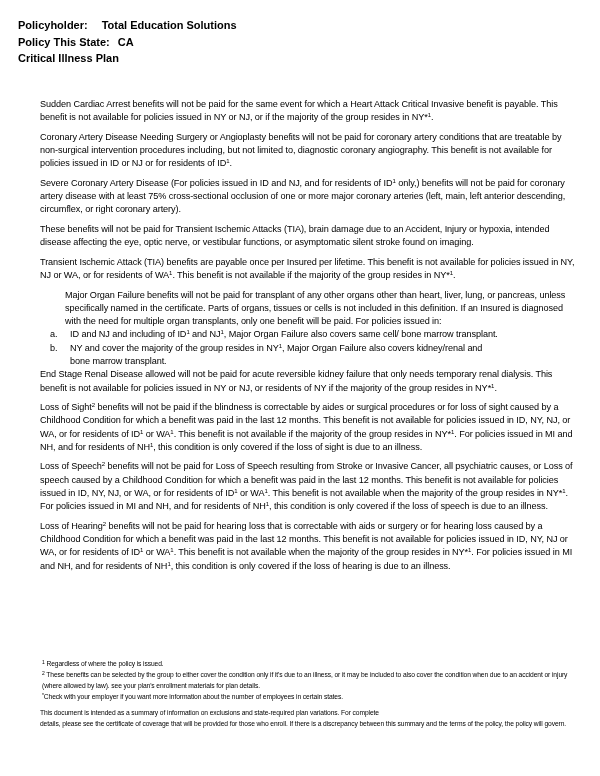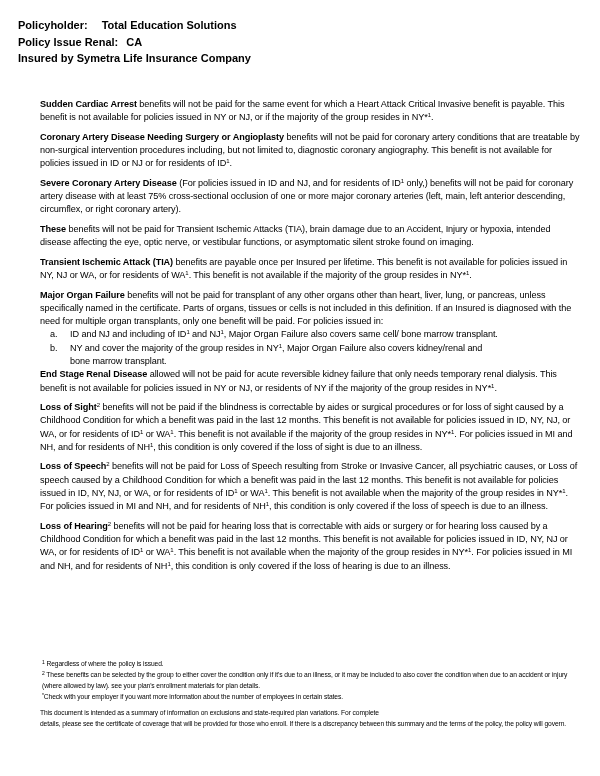--- a/index.html
+++ b/index.html
@@ -11,22 +11,22 @@
     position: absolute; left: 18px; top: 17px;
     font-size: 11px; font-weight: bold; line-height: 16.6px;
   }
   .header .gap { display: inline-block; width: 14px; }
   .header .gap2 { display: inline-block; width: 8px; }
   .content {
     position: absolute; left: 40px; top: 98px; width: 540px;
     font-size: 9.15px; line-height: 13.3px; letter-spacing: -0.08px;
   }
   .para { margin: 0 0 6.2px 0; }
-  .para.tight { margin-bottom: 0; }
-  .para b { font-weight: bold; }
+  .para.tight { margin-bottom: 0; margin-left: 25px; }
+  .para b { font-weight: normal; }
   sup { font-size: 6px; line-height: 0; vertical-align: 3.5px; }
   .list { margin: 0 0 0 0; padding: 0; list-style: none; }
   .list li { position: relative; padding-left: 30px; }
   .list li .marker { position: absolute; left: 10px; top: 0; }
   .list li.li-b { width: 420px; }
   .footnotes {
     position: absolute; left: 42px; top: 658px; width: 540px;
     font-size: 6.7px; line-height: 11px; letter-spacing: -0.1px;
   }
   .footnotes sup { font-size: 5px; vertical-align: 2.5px; }
@@ -36,23 +36,23 @@
   }
 </style>
 </head>
 <body>
 
 <div class="header">
   <div>
     <span>Policyholder:</span><span class="gap"></span><span>Total Education Solutions</span>
   </div>
   <div>
-    <span>Policy Issue Renal:</span><span class="gap2"></span><span>CA</span>
+    <span>Policy This State:</span><span class="gap2"></span><span>CA</span>
   </div>
-  <div>Insured by Symetra Life Insurance Company</div>
+  <div>Critical Illness Plan</div>
 </div>
 
 <div class="content">
 
   <p class="para"><b>Sudden Cardiac Arrest</b><span> benefits will not be paid for the same event for which a Heart Attack Critical Invasive benefit is payable. This benefit is not available for policies issued in NY or NJ, or if the majority of the group resides in NY*</span><sup>1</sup><span>.</span></p>
 
   <p class="para"><b>Coronary Artery Disease Needing Surgery or Angioplasty</b><span> benefits will not be paid for coronary artery conditions that are treatable by non-surgical intervention procedures including, but not limited to, diagnostic coronary angiography. This benefit is not available for policies issued in ID or NJ or for residents of ID</span><sup>1</sup><span>.</span></p>
 
   <p class="para"><b>Severe Coronary Artery Disease</b><span> (For policies issued in ID and NJ, and for residents of ID</span><sup>1</sup><span> only,) benefits will not be paid for coronary artery disease with at least 75% cross-sectional occlusion of one or more major coronary arteries (left, main, left anterior descending, circumflex, or right coronary artery).</span></p>
 

